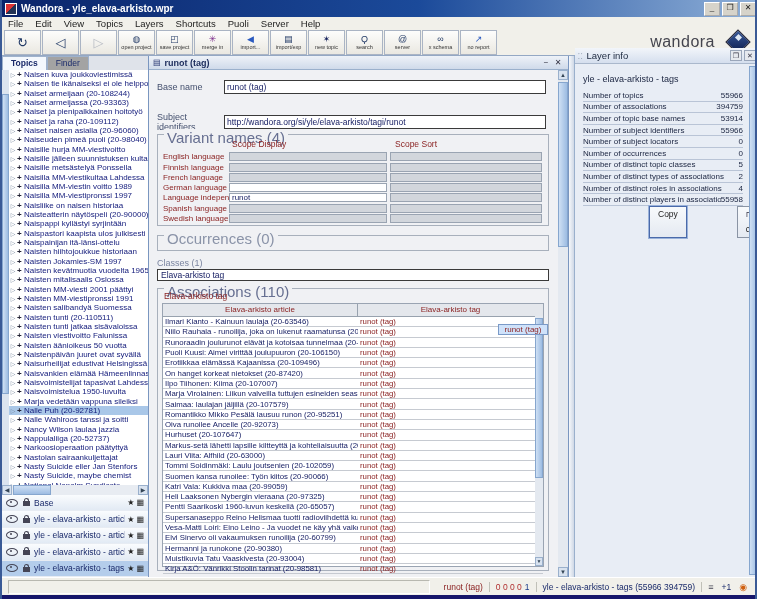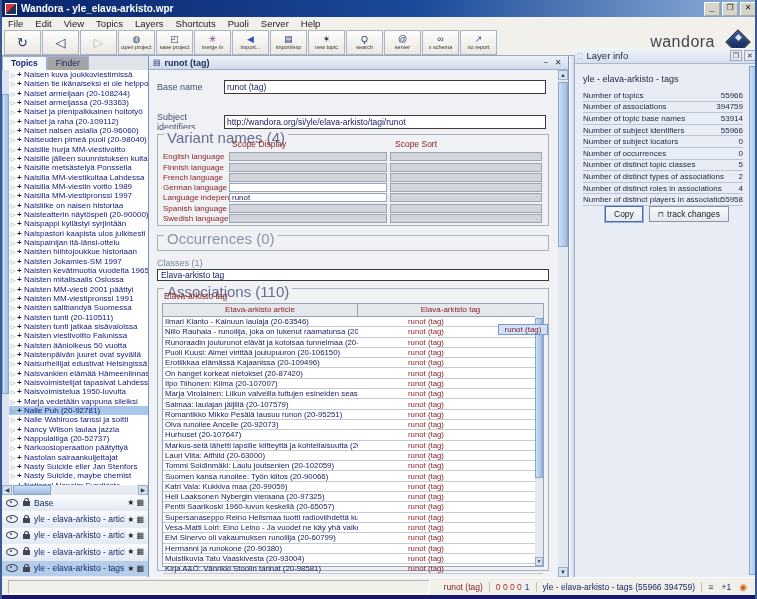--- a/index.html
+++ b/index.html
@@ -84,21 +84,21 @@
   
   .ctitle{position:absolute;left:8px;font-size:9px;color:#7a84a0;text-align:right;}
   .cbox{position:absolute;left:8px;width:392px;height:12px;background:#fff;border:1px solid #3a3a3a;box-sizing:border-box;font-size:8.5px;color:#1a2266;line-height:11px;padding:0 3px;}
   
   .atype{position:absolute;left:6px;top:2px;font-size:8.5px;color:#8b2323;}
   .atable{position:absolute;left:4px;top:14px;width:382px;border:1px solid #9aa4b2;box-sizing:border-box;background:#fff;}
   .ahead{display:flex;height:12px;background:#e4e7ec;border-bottom:1px solid #98a2ae;}
   .ahead div{font-size:8px;color:#8b2323;text-align:center;line-height:12px;overflow:hidden;}
   .ahead .h1{width:195px;border-right:1px solid #98a2ae;box-sizing:border-box;}
   .ahead .h2{flex:1;}
-  .arow{display:flex;height:9.3px;align-items:center;border-bottom:1px solid #c6cad1;gap:48px;}
+  .arow{display:flex;height:9.3px;align-items:center;border-bottom:1px solid #c6cad1;}
   .arow .a{width:193px;flex:0 0 193px;font-size:7.8px;color:#1a2266;white-space:nowrap;overflow:hidden;padding-left:2px;}
   .arow .t{flex:1;font-size:7.8px;color:#8b2323;white-space:nowrap;overflow:hidden;padding-left:2px;}
   .ascroll{position:absolute;right:0;top:12px;width:8px;bottom:0;background:#e4e9f0;}
   .ascroll .thumb{position:absolute;left:0;top:2px;width:8px;height:160px;background:linear-gradient(to right,#cfe0f4,#9dbce2);border:1px solid #86a6ce;box-sizing:border-box;}
   .ascroll .dn{position:absolute;left:0;bottom:0;width:8px;height:9px;background:#d8e2ef;border:1px solid #9ab0cc;box-sizing:border-box;font-size:5px;text-align:center;line-height:7px;color:#345;}
   .tooltip{position:absolute;left:349px;top:254px;width:50px;height:11px;background:#cfe2fa;border:1px solid #7a9ac8;box-sizing:border-box;font-size:8px;color:#8b2323;line-height:9px;text-align:center;z-index:5;}
   .cvscroll{position:absolute;left:409px;top:14px;width:10px;height:507px;background:#e4e9f0;}
   .cvscroll .up,.cvscroll .dn{position:absolute;left:0;width:10px;height:10px;background:#d8e2ef;border:1px solid #9ab0cc;box-sizing:border-box;font-size:6px;text-align:center;line-height:8px;color:#345;}
   .cvscroll .dn{bottom:0;}
   .cvscroll .thumb{position:absolute;left:0;top:12px;width:10px;height:165px;background:linear-gradient(to right,#cfe0f4,#9dbce2);border:1px solid #86a6ce;box-sizing:border-box;}
@@ -108,21 +108,21 @@
   .rhead{position:absolute;left:0;top:0;width:184px;height:16px;background:linear-gradient(#f2f5fa,#d5dfee);border-bottom:1px solid #aab8cc;display:flex;align-items:center;padding:0 3px;box-sizing:border-box;}
   .grip{color:#8a96aa;font-size:8px;margin-right:3px;letter-spacing:1px;}
   .rhead .htx{font-size:9.5px;color:#222e44;flex:1;}
   .rhead .hbtn{width:12px;height:11px;background:#e6e9ef;border:1px solid #9aa6ba;box-sizing:border-box;font-size:7px;line-height:9px;text-align:center;color:#334;margin-left:2px;}
   .lname{position:absolute;left:8px;top:26px;font-size:9px;color:#1a2440;}
   .stats{position:absolute;left:8px;top:42px;width:160px;}
   .srow{display:flex;height:10.6px;align-items:center;border-bottom:1px solid #b9c4d6;}
   .srow .sl{flex:1;font-size:8px;color:#1a2440;white-space:nowrap;overflow:hidden;}
   .srow .sv{font-size:8px;color:#1a2440;text-align:right;}
   .rbtns{position:absolute;left:30px;top:158px;display:flex;gap:6px;}
-  .btn{height:16px;background:linear-gradient(#f8fafc,#e4e9f1);border:1px solid #8a94a4;box-sizing:border-box;font-size:8.5px;color:#222;padding:0 8px;line-height:14px;}
+  .btn{height:32px;background:linear-gradient(#f8fafc,#e4e9f1);border:1px solid #8a94a4;box-sizing:border-box;font-size:8.5px;color:#222;padding:0 8px;line-height:14px;margin-left:44px;}
   .btn.focus{border:1px solid #4a6aaa;outline:1px solid #9ab2da;}
   .btn .bic{color:#334;margin-right:3px;font-size:8px;}
   .rvscroll{position:absolute;right:1px;top:18px;width:9px;bottom:2px;background:#dce4f0;}
   .rvscroll .thumb{position:absolute;left:0;top:0;width:9px;height:100%;background:linear-gradient(to right,#cfe0f4,#9dbce2);border:1px solid #86a6ce;box-sizing:border-box;}
   
   .statusbar{position:absolute;left:0;top:577px;width:757px;height:18px;background:#f1f0ea;border-top:1px solid #fff;display:flex;align-items:center;padding:0 6px;box-sizing:border-box;}
   .stfill{flex:1;height:12px;border:1px solid #b8b8b0;border-right-color:#fff;border-bottom-color:#fff;margin-right:8px;}
   .stitem{font-size:8.5px;white-space:nowrap;padding:0 6px;border-left:1px solid #c0c0b8;}
   .sttopic{color:#8b2323;}
   .stc1{color:#b03030;}.stc2{color:#1a3c8a;margin-left:3px;}

